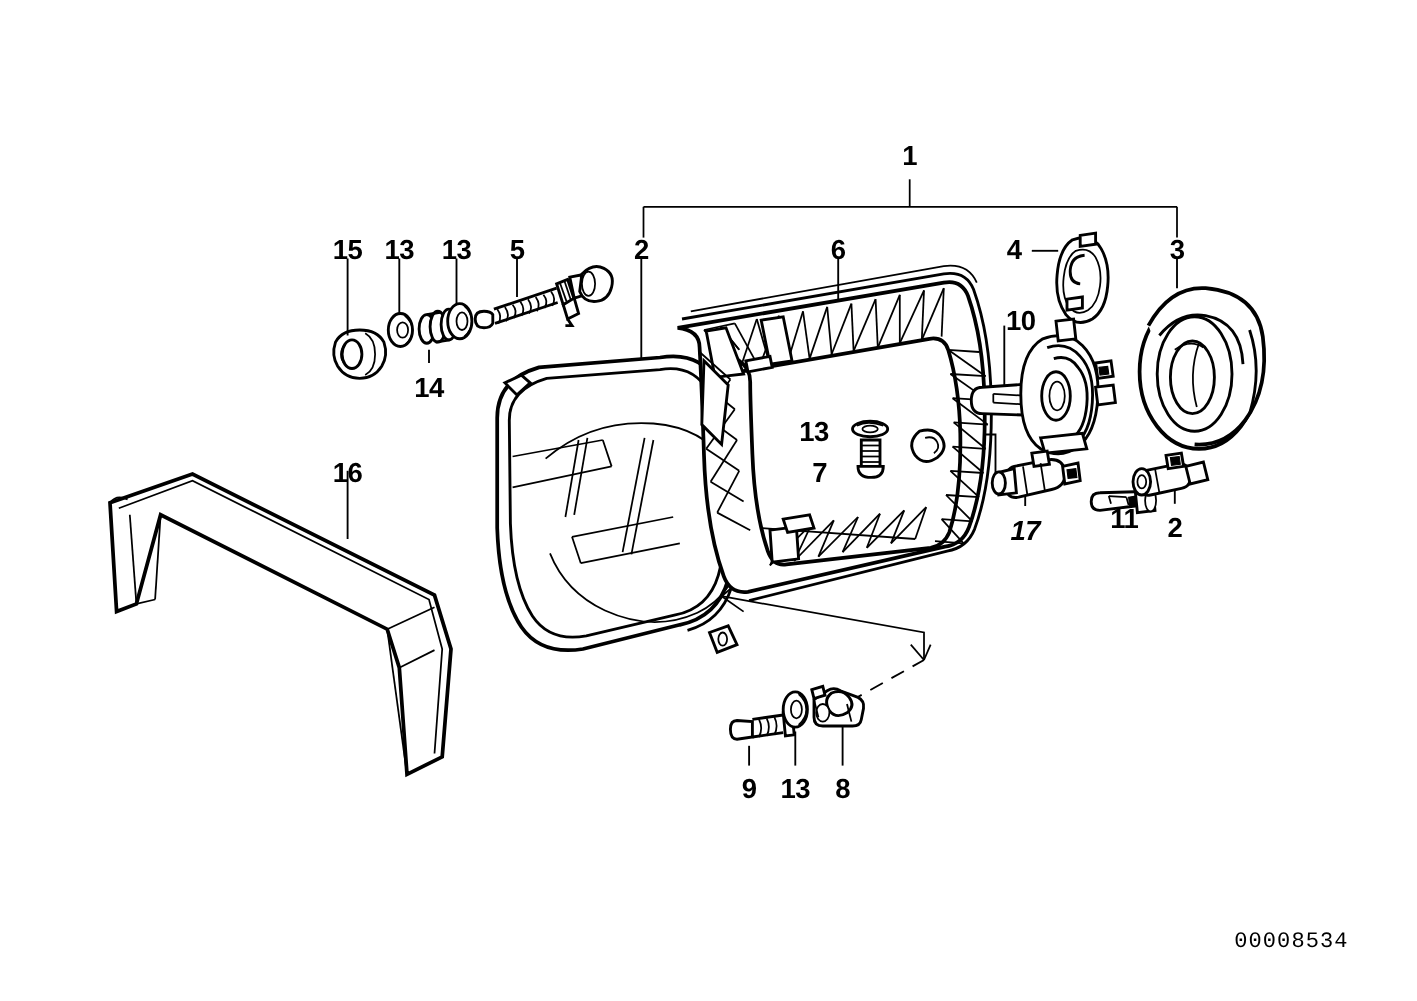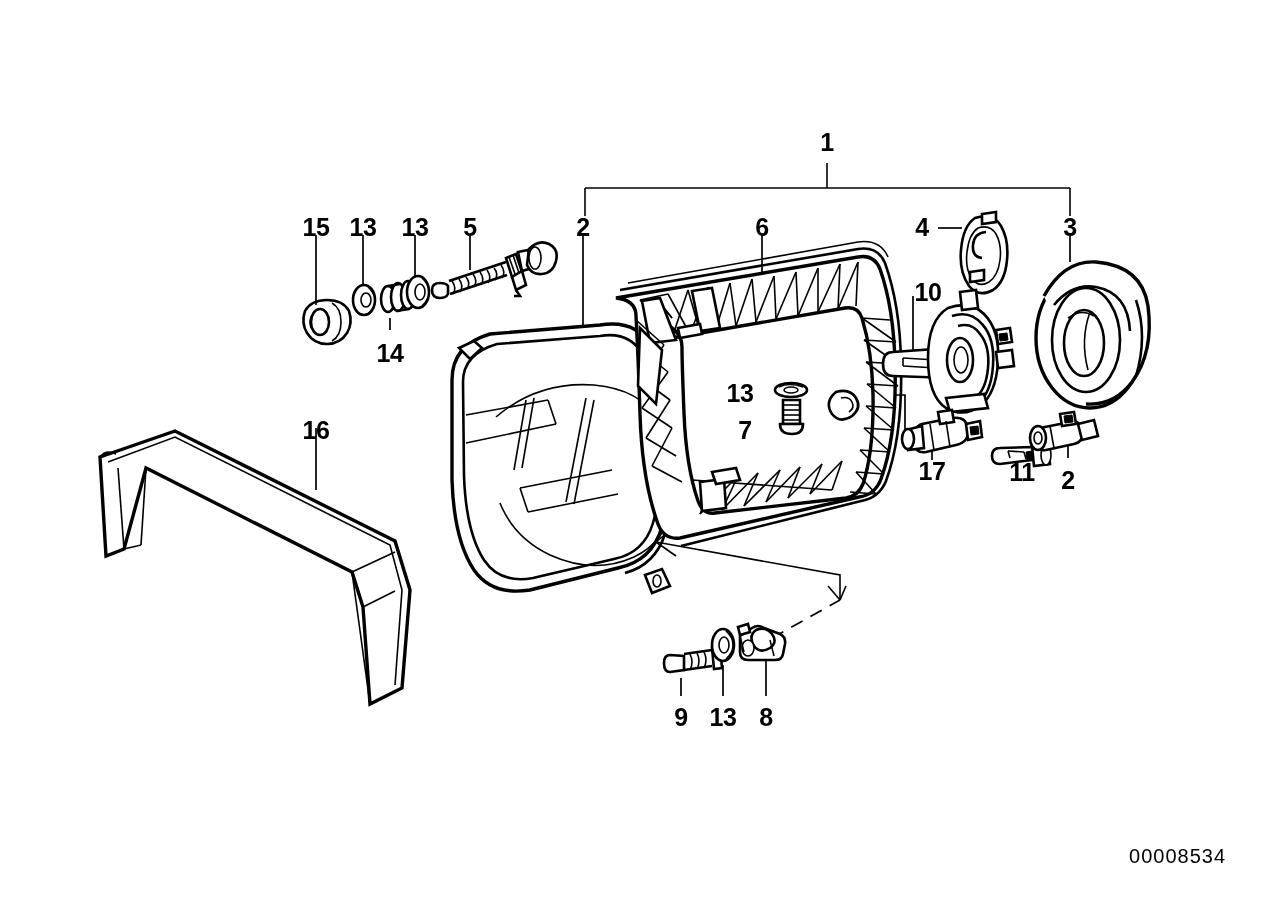--- a/index.html
+++ b/index.html
@@ -32,21 +32,21 @@
     color: #000000;
     line-height: 1;
     white-space: nowrap;
     transform: translateX(-50%);
     letter-spacing: -0.5px;
   }
   .watermark {
     position: absolute;
     right: 62px;
     top: 845px;
-    font-family: Liberation Sans, sans-serif;
+    font-family: Liberation Mono, monospace;
     font-size: 20px;
     letter-spacing: 1px;
     color: #000000;
   }
   svg .ln { fill: none; stroke: #000000; }
   svg .thin { stroke-width: 1.6; }
   svg .med  { stroke-width: 2.6; }
   svg .thick{ stroke-width: 3.4; }
   svg .lead { stroke-width: 1.7; fill: none; stroke: #000; }
   svg .dash { stroke-width: 1.7; fill: none; stroke: #000; stroke-dasharray: 13 9; }
@@ -509,17 +509,17 @@
   <div class="callout" style="left:896px; top:280px;margin-left:32px;">10</div>
   <div class="callout" style="left:1022px;top:460px;">11</div>
   <div class="callout" style="left:1068px;top:468px;">2</div>
   <div class="callout" style="left:363px; top:215px;">13</div>
   <div class="callout" style="left:415px; top:215px;">13</div>
   <div class="callout" style="left:740px; top:381px;">13</div>
   <div class="callout" style="left:723px; top:705px;">13</div>
   <div class="callout" style="left:390px; top:341px;text-align:right;">14</div>
   <div class="callout" style="left:316px; top:215px;">15</div>
   <div class="callout" style="left:316px; top:418px;">16</div>
-  <div class="callout" style="left:932px; top:459px;">17</div>
+  <div class="callout" style="left:932px; top:471px;font-style:italic;">17</div>
 
   <div class="watermark">00008534</div>
 
 </div>
 
 </body></html>

